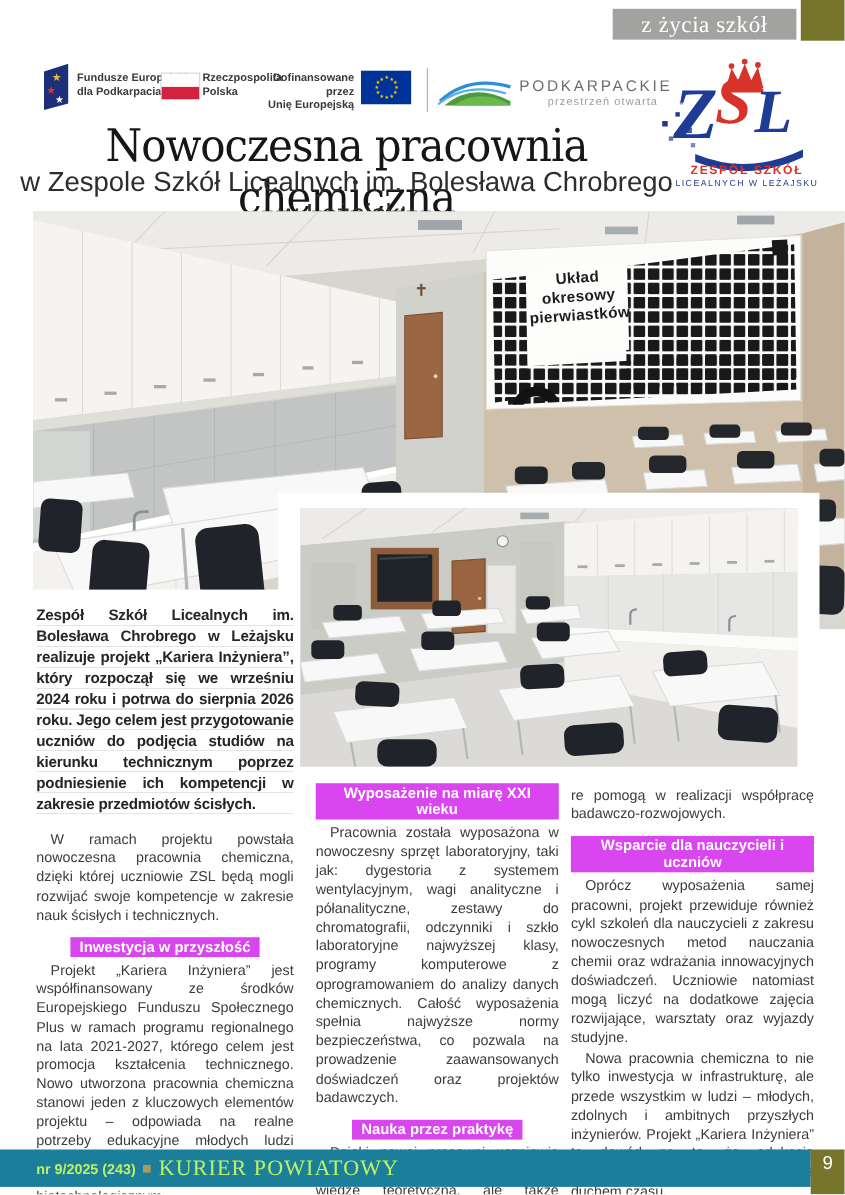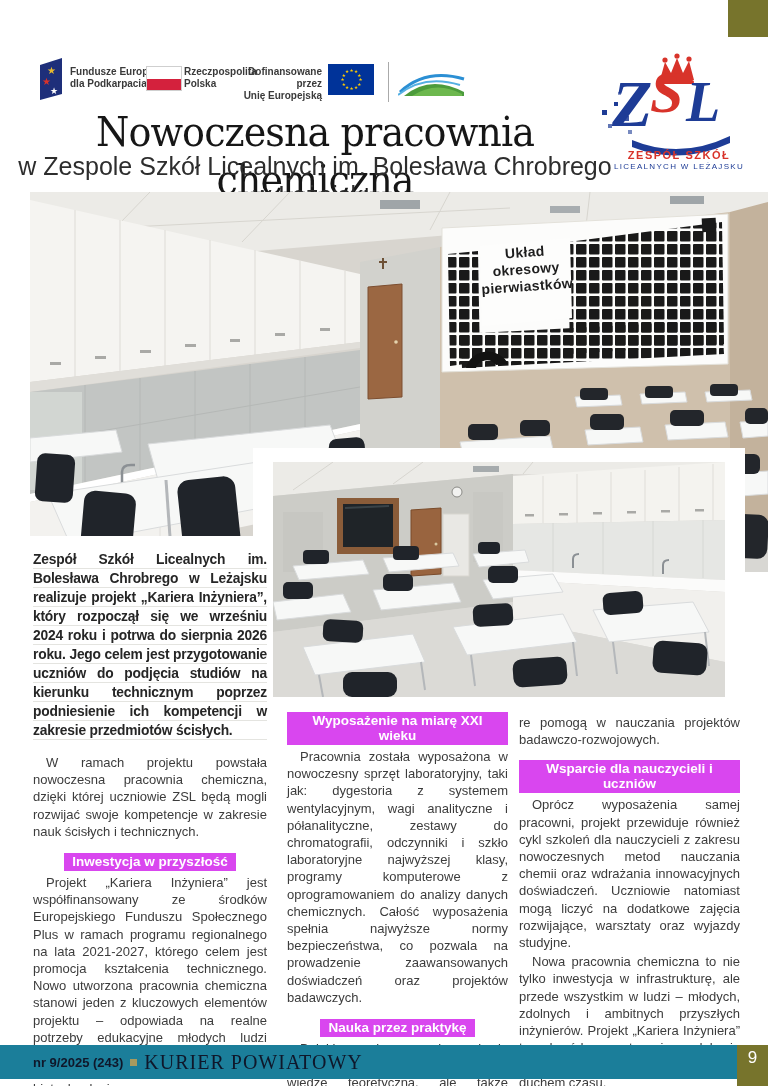--- a/index.html
+++ b/index.html
@@ -53,33 +53,34 @@
         background-image:repeating-linear-gradient(to bottom,transparent 0,transparent 18px,#e4e4e0 18px,#e4e4e0 19px);}
   .body{font-size:13px;line-height:17.2px;text-align:justify;color:#3c3c3c;text-indent:13px;
         margin-top:14px;hyphens:auto;}
   .body.noindent{text-indent:0;}
   .body.tight{margin-top:3px;}
   .sec{text-align:center;margin-top:12px;}
   .sec-badge{display:inline-block;background:#d946ef;color:#fff;font-weight:bold;
              font-size:13.5px;padding:1px 8px 2px;}
   
   .footer-bar{position:absolute;left:0;top:1045px;width:737px;height:34px;background:#1b7e9a;
-              display:flex;align-items:center;padding-left:33px;box-sizing:border-box;color:#0f172a;}
+              display:flex;align-items:center;padding-left:33px;box-sizing:border-box;color:#bef264;}
   .footer-issue{font-size:13px;font-weight:bold;}
   .footer-sq{display:inline-block;width:7px;height:7px;background:#a79a5f;margin:0 7px;}
   .footer-name{font-family:"Liberation Serif",serif;font-size:20px;letter-spacing:1px;}
   .page-num{position:absolute;left:737px;top:1045px;width:31px;height:41px;background:#77742c;
             color:#fff;font-size:17px;text-align:center;padding-top:3px;box-sizing:border-box;}
 </style>
 </head>
 <body>
 
 <div class="page">
 
   <div class="corner-sq"></div>
+  <div class="cat-badge">z życia szkół</div>
 
   <div class="logos">
     <div class="lg" style="left:38px;top:2px;">
       <svg width="26" height="42" viewBox="0 0 26 42">
         <polygon points="2,7 24,0 24,36 2,42" fill="#1e2f7a"></polygon>
         <text x="9" y="16" font-size="10" fill="#e8b92e">★</text>
         <text x="4" y="27" font-size="10" fill="#d8332a">★</text>
         <text x="12" y="36" font-size="9" fill="#ffffff">★</text>
       </svg>
     </div>
@@ -120,20 +121,24 @@
     </div>
     <div class="sep"></div>
     <div class="lg" style="left:398px;top:8px;">
       <svg width="70" height="38" viewBox="0 0 70 38">
         <path d="M6,32 Q32,10 66,28 L66,32 Z" fill="#4c9b3c"></path>
         <path d="M14,32 Q38,16 64,30 L64,32 Z" fill="#6db84e"></path>
         <path d="M2,28 Q28,4 66,15" stroke="#2b8fd4" stroke-width="3" fill="none"></path>
         <path d="M0,31 Q26,10 62,21" stroke="#55b0e3" stroke-width="2" fill="none"></path>
       </svg>
     </div>
+    <div class="lg" style="left:472px;top:14px;">
+      <div class="pk-name">PODKARPACKIE</div>
+      <div class="pk-tag">przestrzeń otwarta</div>
+    </div>
   </div>
 
   <div class="zsl">
     <svg width="162" height="122" viewBox="0 0 162 122" style="position:absolute;left:0;top:0;">
       <g fill="#1e3c96">
         <rect x="4" y="58" width="5" height="5"></rect>
           <rect x="16" y="50" width="4" height="4"></rect>
         <rect x="26" y="64" width="5" height="5" opacity="0.85"></rect>
           <rect x="10" y="72" width="4" height="4" opacity="0.7"></rect>
         <rect x="30" y="78" width="4" height="4" opacity="0.6"></rect>
@@ -412,21 +417,21 @@
       <span class="sec-badge">Wyposażenie na miarę XXI wieku</span>
     </div>
     <p class="body tight">Pracownia została wyposażona w nowoczesny sprzęt laboratoryjny, taki jak: dygestoria z systemem wentylacyjnym, wagi analityczne i półanalityczne, zestawy do chromatografii, odczynniki i szkło laboratoryjne najwyższej klasy, programy komputerowe z oprogramowaniem do analizy danych chemicznych. Całość wyposażenia spełnia najwyższe normy bezpieczeństwa, co pozwala na prowadzenie zaawansowanych doświadczeń oraz projektów badawczych.</p>
     <div class="sec">
       <span class="sec-badge">Nauka przez praktykę</span>
     </div>
     <p class="body tight">Dzięki nowej pracowni uczniowie będą mogli nie tylko przyswajać wiedzę teoretyczną, ale także rozwijać umiejętności praktyczne, które są kluczowe na rynku pracy. W ramach zajęć przewidziano również współpracę z uczelniami technicznymi, któ-</p>
   </div>
 
   <div class="col col3">
-    <p class="body noindent" style="margin-top:2px;">re pomogą w nauczania projektów badawczo-rozwojowych.</p>
+    <p class="body noindent" style="margin-top:2px;">re pomogą w realizacji współpracę badawczo-rozwojowych.</p>
     <div class="sec">
       <span class="sec-badge">Wsparcie dla nauczycieli i uczniów</span>
     </div>
     <p class="body tight">Oprócz wyposażenia samej pracowni, projekt przewiduje również cykl szkoleń dla nauczycieli z zakresu nowoczesnych metod nauczania chemii oraz wdrażania innowacyjnych doświadczeń. Uczniowie natomiast mogą liczyć na dodatkowe zajęcia rozwijające, warsztaty oraz wyjazdy studyjne.</p>
     <p class="body" style="margin-top:2px;">Nowa pracownia chemiczna to nie tylko inwestycja w infrastrukturę, ale przede wszystkim w ludzi – młodych, zdolnych i ambitnych przyszłych inżynierów. Projekt „Kariera Inżyniera” to dowód na to, że edukacja techniczna może i powinna iść z duchem czasu.</p>
 
   </div>
 
   <div class="footer-bar">
     <span class="footer-issue">nr 9/2025 (243)</span>

